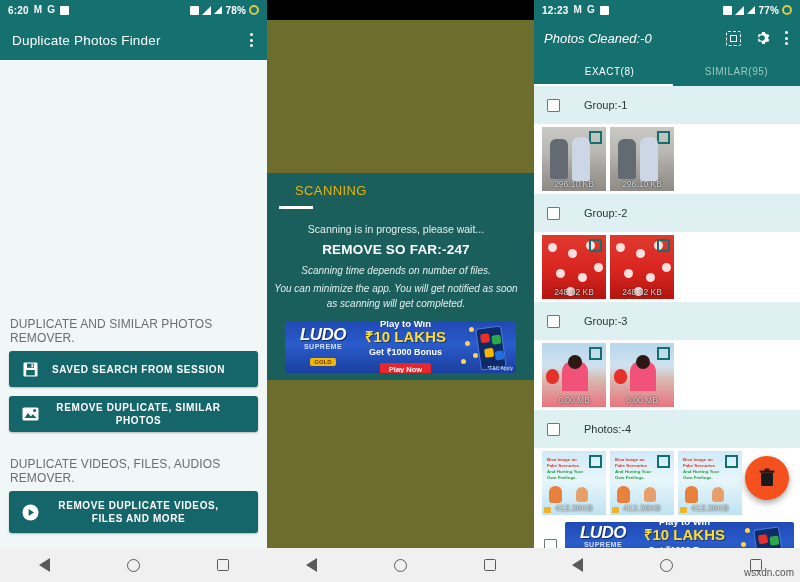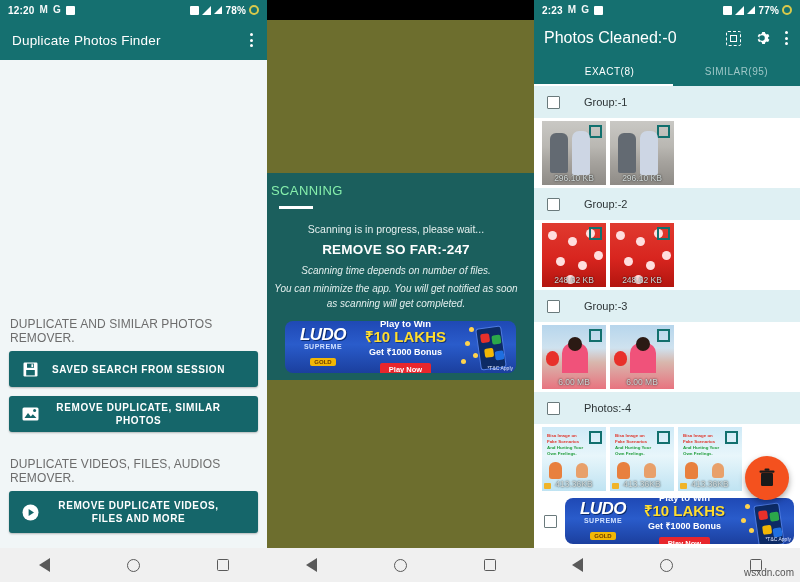--- a/index.html
+++ b/index.html
@@ -70,33 +70,33 @@
   }
   .nav-back { width:0;height:0;border-top:7px solid transparent;border-bottom:7px solid transparent;border-right:11px solid #5a5a5a;}
   .nav-home { width: 13px; height: 13px; border: 1.6px solid #5a5a5a; border-radius: 50%; }
   .nav-recent { width: 12px; height: 12px; border: 1.6px solid #5a5a5a; border-radius: 1.5px; }
 
   
   .p2-blackbar { height: 20px; background: #000; }
   .p2-olive-top { height: 153px; background: #6d6e2e; }
   .p2-card { background: #1b5f5d; padding: 0 0 10px 0; }
   .p2-scan-head {
-    color: #86efac; font-size: 13px; letter-spacing: .4px;
-    padding: 10px 12px 8px 4px;
+    color: #eab308; font-size: 13px; letter-spacing: .4px;
+    padding: 10px 12px 8px 28px;
   }
   .p2-underline { height: 3px; width: 34px; background: #ffffff; margin-left: 12px; }
   .p2-text-wrap { padding: 14px 10px 0 1px; text-align: center; }
   .p2-line1 { color: #e4efee; font-size: 10.5px; margin-bottom: 7px; }
   .p2-line2 { color: #ffffff; font-size: 13.5px; font-weight: bold; letter-spacing: .2px; margin-bottom: 8px; }
   .p2-line3 { color: #e2eeed; font-size: 10px; font-style: italic; margin-bottom: 6px; }
   .p2-line4 { color: #e2eeed; font-size: 10px; font-style: italic; line-height: 1.45; }
 
   
   .ad {
-    position: relative; height: 52px; border-radius: 8px; overflow: hidden;
+    position: relative; height: 52px; border-radius: 2px; overflow: hidden;
     background: linear-gradient(180deg,#1f49b5 0%, #2a5ccb 45%, #1b3f9e 100%);
     display: flex; align-items: center; justify-content: center;
   }
   .ad-left { width: 72px; padding-left: 4px; text-align:center; flex:0 0 72px; }
   .ad-logo { color: #ffffff; font-size: 17px; font-weight: bold; font-style: italic; letter-spacing: -.5px; line-height: 1; text-shadow: 1px 1px 0 #0b2a6b; }
   .ad-sup { color: #cfe0ff; font-size: 7px; font-weight: bold; letter-spacing: .5px; }
   .ad-gold { display:inline-block; background:#f2b705; color:#6b3b00; font-size:6px; font-weight:bold; padding:1px 4px; border-radius:2px; margin-top:1px;}
   .ad-mid { flex: 1; text-align: center; }
   .ad-l1 { color: #ffffff; font-size: 9.5px; font-weight: bold; }
   .ad-l2 { color: #ffdd2e; font-size: 15px; font-weight: bold; line-height: 1.05; text-shadow: 1px 1px 0 #14357f;}
@@ -105,31 +105,31 @@
   .ad-right { width: 62px; flex:0 0 62px; position: relative; height:100%; }
   .ad-phone { position:absolute; right:12px; top:6px; width:26px; height:42px; background:#0d2b66; border-radius:3px; border:1px solid #4d7ae0; transform: rotate(-8deg); overflow:hidden;}
   .ad-die { position:absolute; width:9px; height:9px; border-radius:2px; }
   .ad-dot { position:absolute; width:5px; height:5px; background:#ffd34d; border-radius:50%; }
   .ad-tc { position:absolute; right:3px; bottom:2px; color:#dfe7ff; font-size:5px; }
   .p2-ad-wrap { padding: 10px 18px 0 18px; }
   .p2-olive-bottom { position:absolute; left:0; right:0; bottom:34px; top:380px; background:#6d6e2e; }
 
   
   .p3-appbar { height: 36px; background: #157070; color:#fff; display:flex; align-items:center; padding: 0 10px; }
-  .p3-title { font-size: 16px; }
+  .p3-title { font-size: 13px; font-style: italic; }
   .p3-actions { margin-left:auto; display:flex; align-items:center; gap: 13px; }
   .icon-selectall { width: 15px; height: 15px; border: 1.6px dashed #fff; border-radius:2px; display:flex; align-items:center; justify-content:center; }
   .icon-selectall i { width: 7px; height:7px; border:1.5px solid #fff; display:block; }
   .tabs { height: 30px; background:#157070; display:flex; }
   .tab { flex:1; display:flex; align-items:center; justify-content:center; position:relative; font-size:10px; letter-spacing:.5px; cursor:pointer; }
   .tab.active { color:#ffffff;padding-left:12px; }
   .tab.inactive { color:#9ec7c7; }
   .tab.active::after { content:""; position:absolute; left:0; right:0; bottom:0; height:2.5px; background:#ffffff; }
   .p3-list { position:absolute; top:86px; left:0; right:0; bottom:34px; overflow:hidden; background:#ffffff; }
-  .group-head { background:#dff0f3; height: 32px; display:flex; align-items:center; padding-left: 13px; }
+  .group-head { background:#dff0f3; height: 38px; display:flex; align-items:center; padding-left: 13px; }
   .cb { width: 13px; height:13px; border:1.5px solid #6a7a7c; background:#ffffff; border-radius:1px; flex:0 0 13px; cursor:pointer;}
   .group-label { margin-left: 24px; font-size: 11px; color:#2d3436; }
   .thumbs { display:flex; gap: 4px; padding: 3px 0 3px 8px; background:#ffffff; }
   .thumb { width: 64px; height: 64px; position: relative; overflow:hidden; background:#ccc; }
   .thumb .tcb { position:absolute; top:4px; right:4px; width:13px;height:13px;border:2px solid #12706e;background:transparent; }
   .thumb .tsize {
     position:absolute; left:0; right:0; bottom:2px; text-align:center;
     font-size: 8.5px; color:#cfd8d8; text-shadow: 0 0 2px rgba(0,0,0,.9);
   }
   
@@ -160,21 +160,21 @@
 </style>
 </head>
 <body>
 
 <div class="screens">
 
   <div class="panel panel-1">
 
     <div class="statusbar">
       <div class="sb-left">
-        <span class="sb-time">12:20</span>
+        <span class="sb-time">6:20</span>
         <span class="sb-ic">M</span>
         <span class="sb-ic">G</span>
         <span class="sb-sq"></span>
       </div>
       <div class="sb-right">
         <span class="sb-sq"></span>
         <span class="sb-wifi"></span>
         <span class="sb-sig"></span>
         <span class="sb-batt">78%</span>
         <span class="sb-circ"></span>
@@ -291,21 +291,21 @@
       <span class="nav-back"></span>
       <span class="nav-home"></span>
       <span class="nav-recent"></span>
     </div>
   </div>
 
   <div class="panel panel-3">
 
     <div class="statusbar">
       <div class="sb-left">
-        <span class="sb-time">2:23</span>
+        <span class="sb-time">12:23</span>
         <span class="sb-ic">M</span>
         <span class="sb-ic">G</span>
         <span class="sb-sq"></span>
       </div>
       <div class="sb-right">
         <span class="sb-sq"></span>
         <span class="sb-wifi"></span>
         <span class="sb-sig"></span>
         <span class="sb-batt">77%</span>
         <span class="sb-circ"></span>

